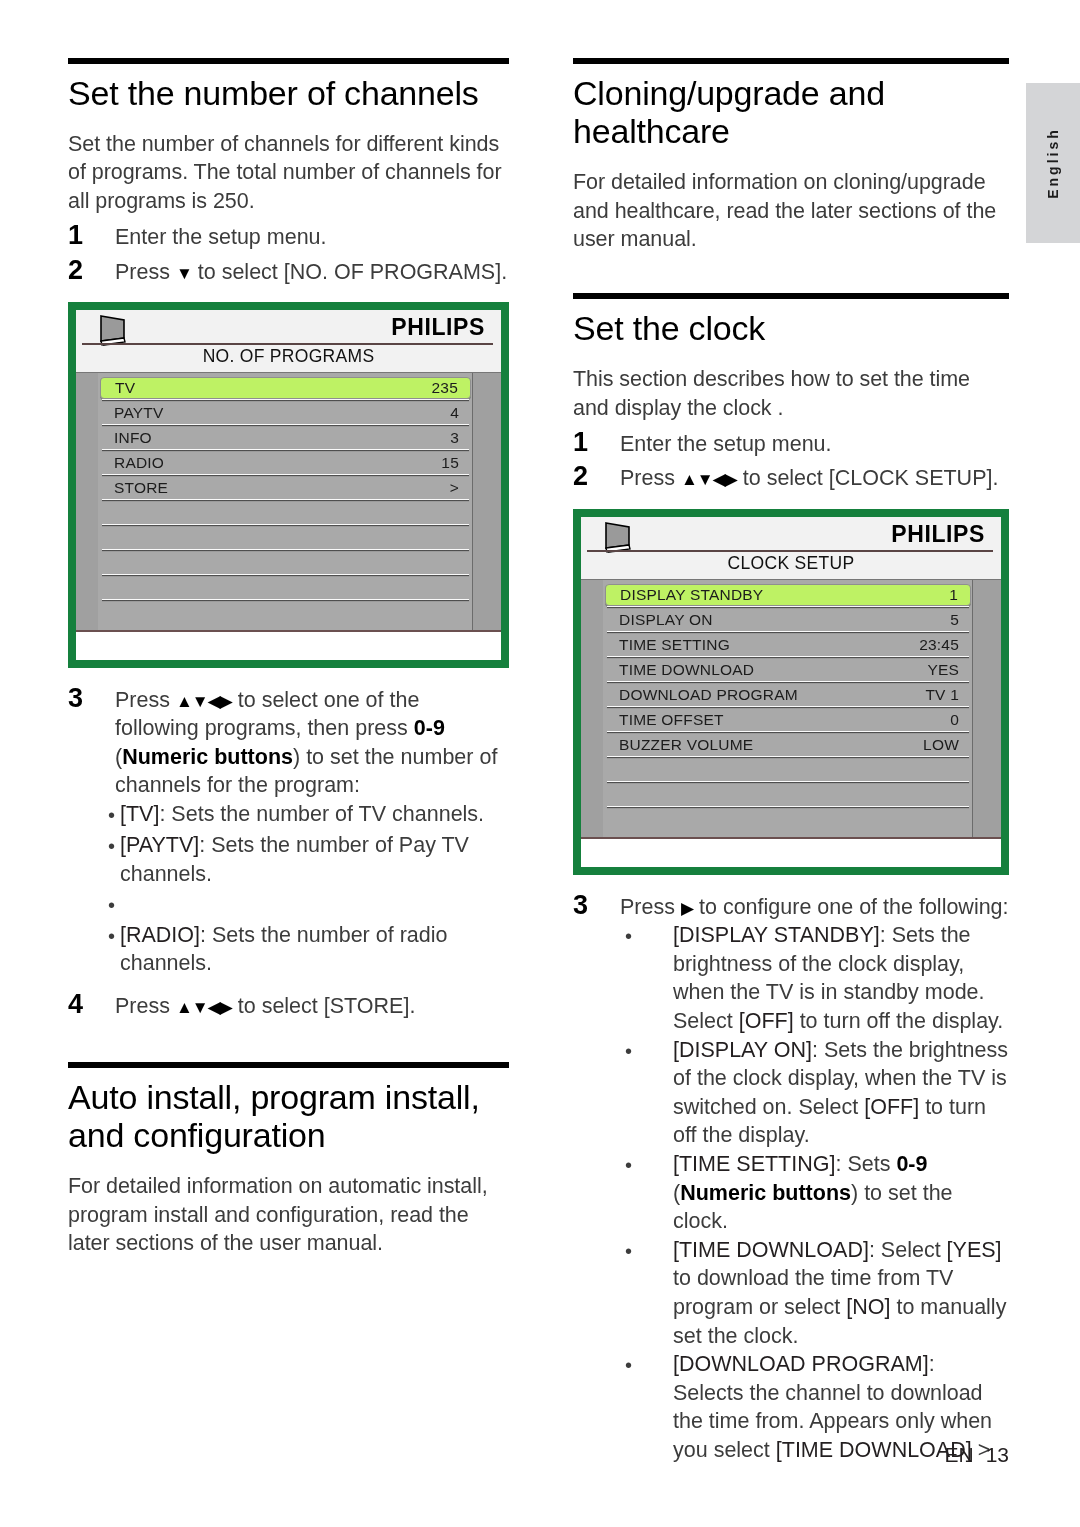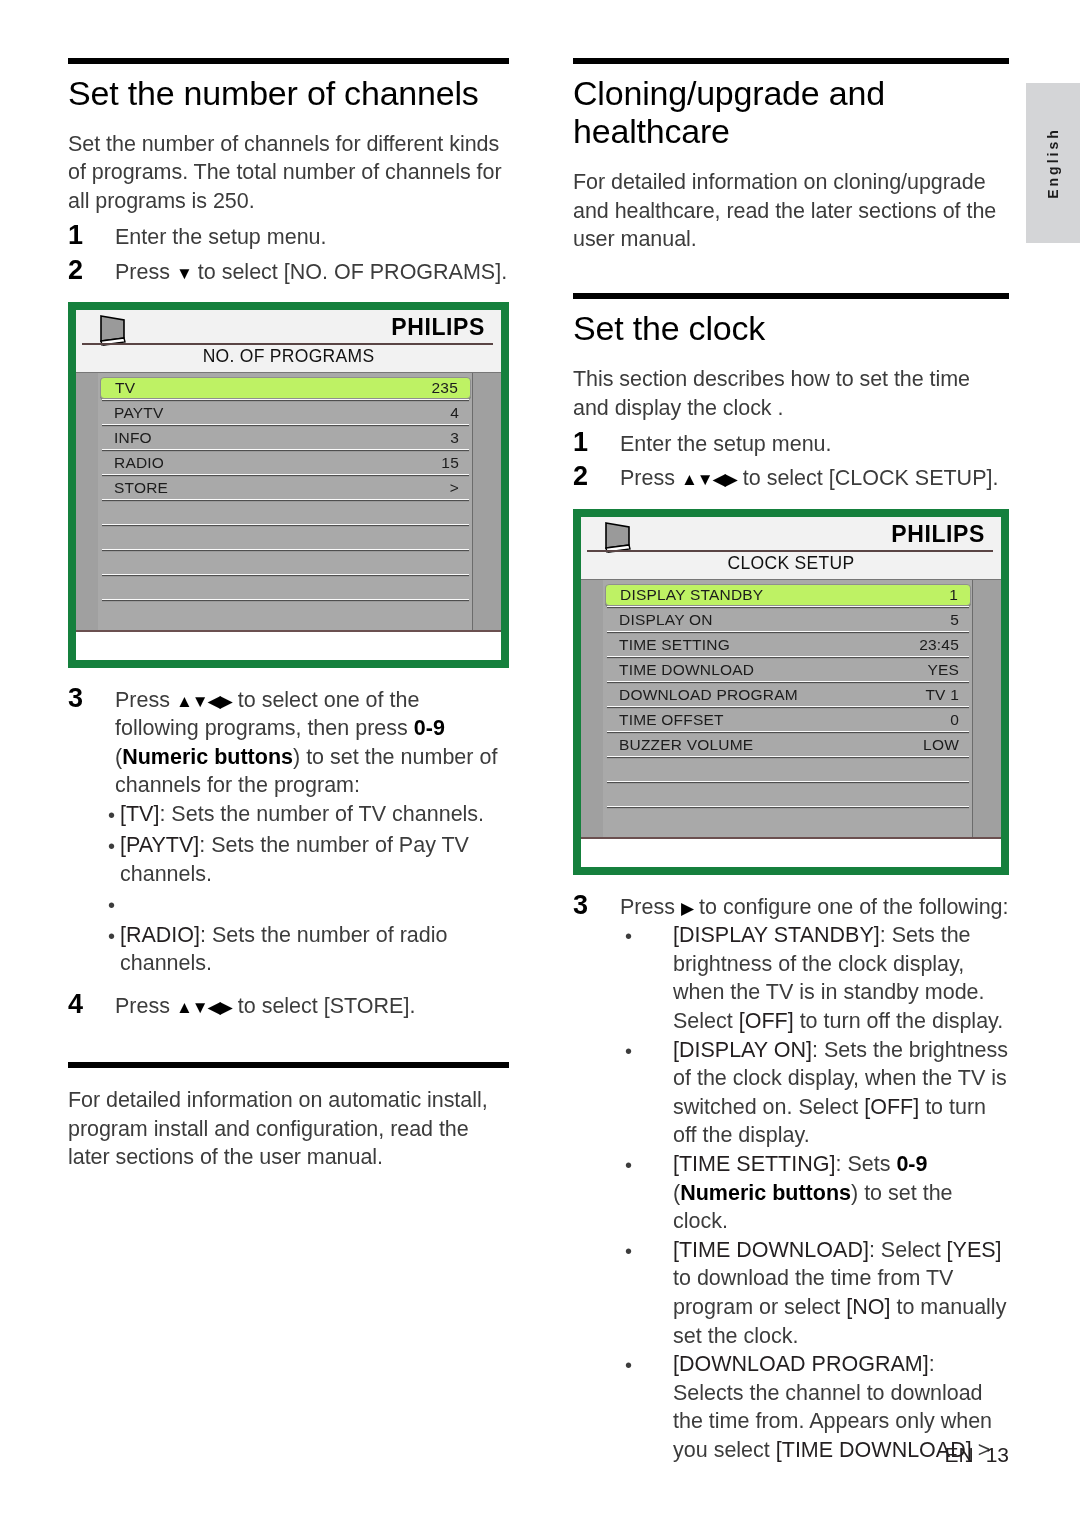--- a/index.html
+++ b/index.html
@@ -369,20 +369,21 @@
           <div class="step-num">4</div>
           <div class="step-txt">
             <span>Press </span><span class="arrows">▲▼◀▶</span><span> to select [STORE].</span>
           </div>
         </div>
       </div>
     </div>
 
     <div class="section" style="margin-top:42px;">
       <div class="rule"></div>
+      <h1 class="sec">Auto install, program install, and configuration</h1>
       <p class="body">For detailed information on automatic install, program install and configuration, read the later sections of the user manual.</p>
     </div>
   </div>
 
   <div class="col col-right">
 
     <div class="section">
       <div class="rule"></div>
       <h1 class="sec">Cloning/upgrade and healthcare</h1>
       <p class="body">For detailed information on cloning/upgrade and healthcare, read the later sections of the user manual.</p>

